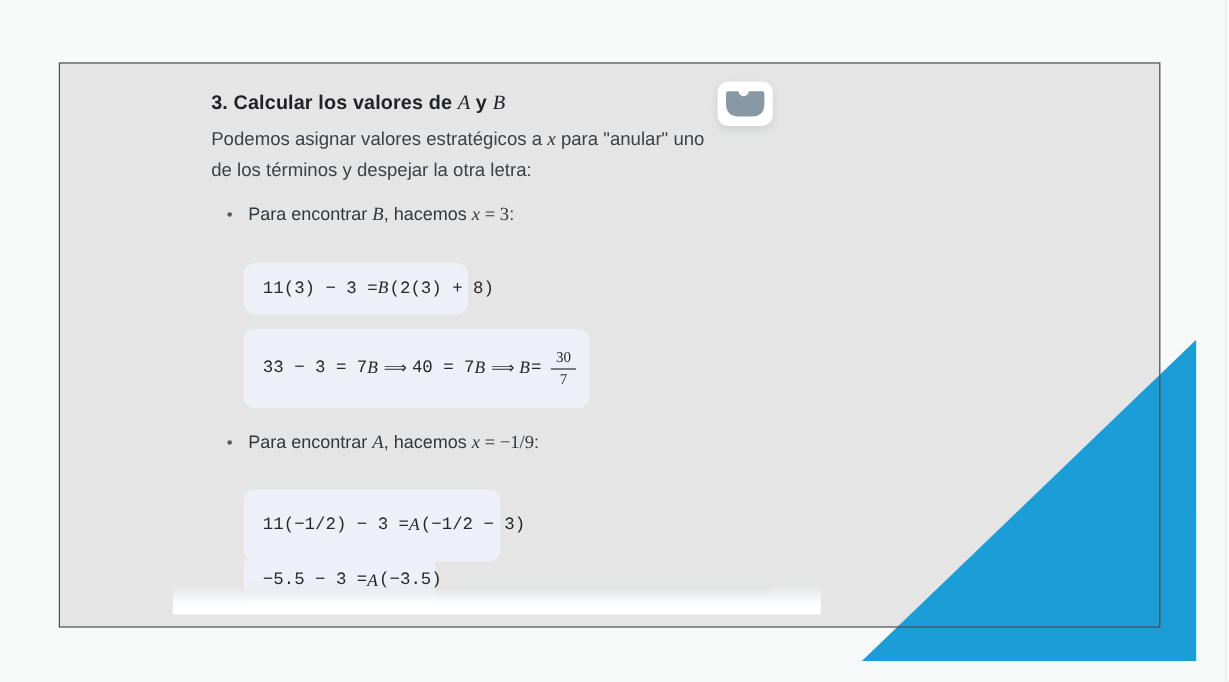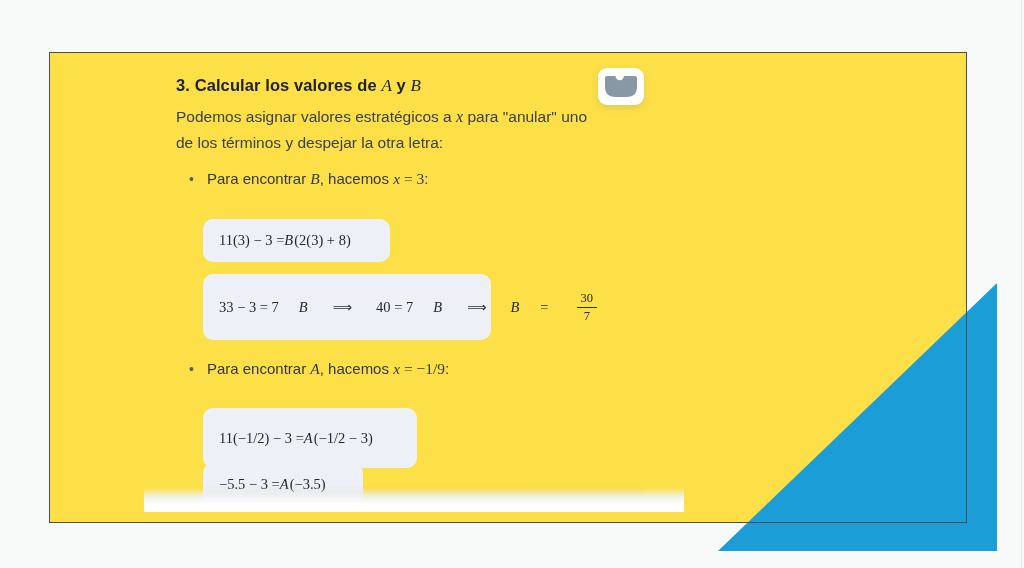--- a/index.html
+++ b/index.html
@@ -1,20 +1,20 @@
 <!DOCTYPE html>
 <html><head>
 <meta charset="utf-8">
 <style>
   html,body{margin:0;padding:0;}
   .stage{position:relative;width:1024px;height:568px;background:#f8f9f9;overflow:hidden;
          font-family:"Liberation Sans",sans-serif;}
   .right-edge{position:absolute;left:1021px;top:0;width:1px;height:568px;background:#e4e6e8;z-index:0;}
 
-  .card{position:absolute;left:49px;top:52px;width:918px;height:471px;background:#fde047;z-index:1;}
+  .card{position:absolute;left:49px;top:52px;width:918px;height:471px;background:#e5e5e5;z-index:1;}
   .card-border{position:absolute;left:49px;top:52px;width:918px;height:471px;
                border:1px solid #4b4e51;box-sizing:border-box;background:transparent;
                pointer-events:none;z-index:4;}
   .triangle{position:absolute;left:718px;top:283px;width:279px;height:268px;z-index:3;}
 
   .halo{position:absolute;left:549px;top:16px;width:46px;height:37px;background:#fff;
         border-radius:9px;box-shadow:0 3px 7px rgba(120,130,140,0.22);}
   .halo svg{position:absolute;left:6px;top:7px;}
 
   .title{position:absolute;left:127px;top:24px;font-size:16.5px;font-weight:bold;
@@ -27,30 +27,30 @@
   .bullet{position:absolute;left:140px;font-size:15px;color:#33383c;}
   .bullet .dot{font-size:14px;color:#555a5e;padding-right:13px;}
   .bullet .mit{font-family:"Liberation Serif",serif;font-style:italic;font-size:15.5px;}
   .bullet .mrm{font-family:"Liberation Serif",serif;font-size:15.5px;}
   .b1{top:118px;}
   .b2{top:308px;}
 
   .fbox{position:absolute;background:#edf1f7;border-radius:10px;color:#24282c;
         font-size:14.5px;font-family:"Liberation Serif",serif;display:flex;align-items:center;
         padding:0 0 0 16px;box-sizing:border-box;white-space:nowrap;}
-  .fbox .rm{font-family:Liberation Serif, serif;}
+  .fbox .rm{font-family:Liberation Mono, monospace;}
   .fbox .it{font-family:"Liberation Serif",serif;font-style:italic;padding-right:1px;}
   .fbox .ar{font-family:"DejaVu Sans",sans-serif;font-size:13.5px;color:#2a2e32;padding:0 4px;}
   .frac{display:inline-block;text-align:center;vertical-align:middle;margin-left:8px;
         font-size:12.5px;line-height:15px;}
   .frac .num{display:block;border-bottom:1.2px solid #2a2e32;padding:0 4px 1px;}
   .frac .den{display:block;padding-top:1px;}
 
   .box1{left:154px;top:167px;width:187px;height:43px;}
-  .box2{left:154px;top:222px;width:288px;height:66px;gap:20px;}
+  .box2{left:154px;top:222px;width:288px;height:66px;}
   .box3{left:154px;top:356px;width:214px;height:60px;}
   .box4{left:154px;top:411px;width:160px;height:42px;z-index:1;}
 
   .smudge{position:absolute;left:154px;top:438px;width:440px;height:8px;
           background:rgba(120,130,140,0.10);border-radius:4px;filter:blur(3px);z-index:2;}
   .fade{position:absolute;left:95px;top:426px;width:540px;height:34px;z-index:3;
         background:linear-gradient(to bottom,
           rgba(255,255,255,0) 0%,
           rgba(255,255,255,0) 28%,
           rgba(241,243,245,0.9) 55%,

